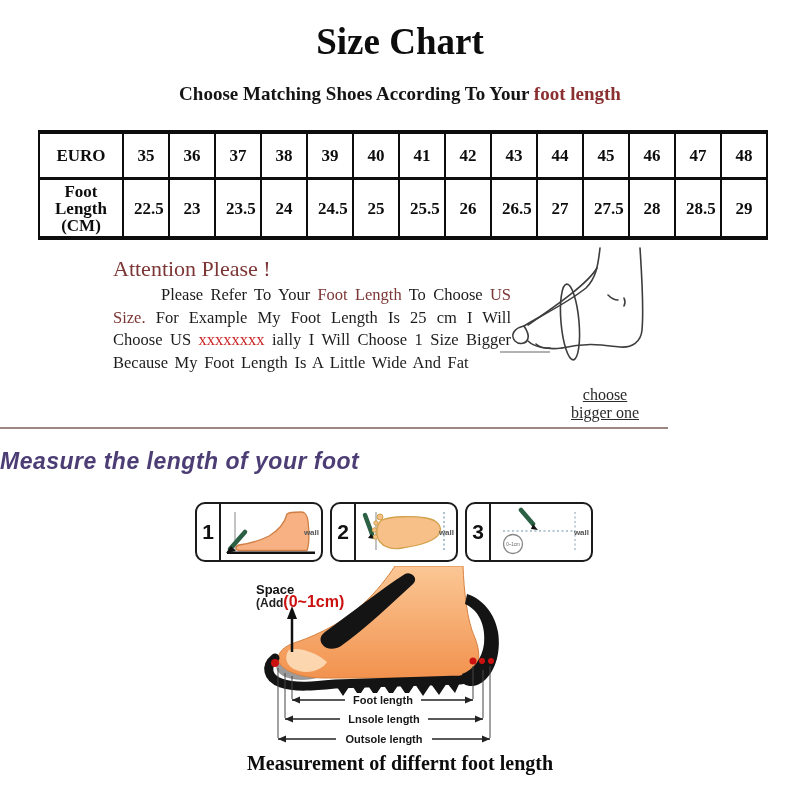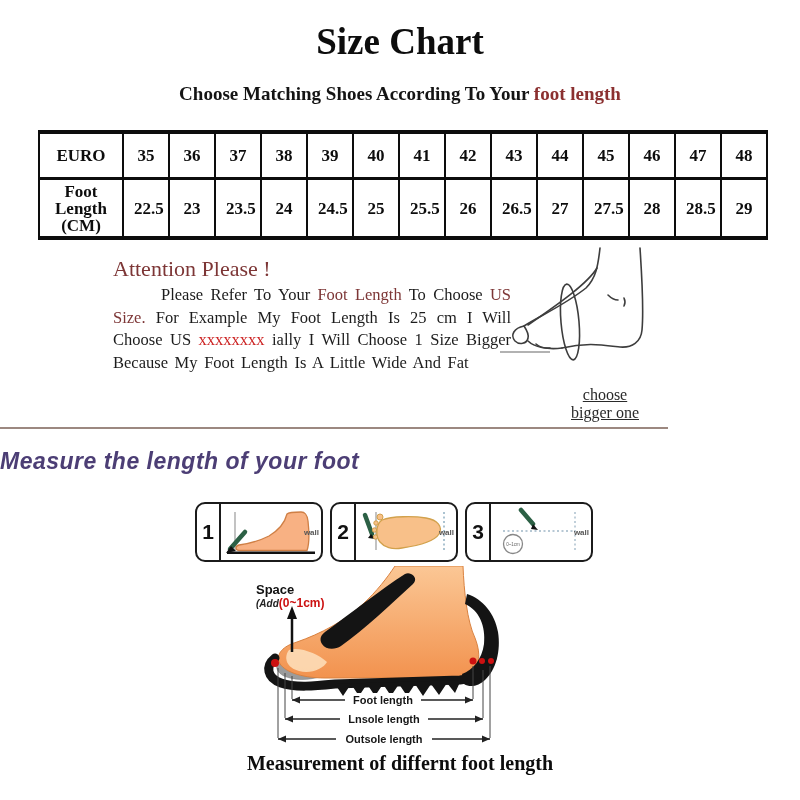--- a/index.html
+++ b/index.html
@@ -63,22 +63,22 @@
     position:absolute;right:2px;top:50%;transform:translateY(-50%);
     font-family:"Liberation Sans",sans-serif;font-weight:bold;font-size:8px;color:#555;
   }
   
   #shoe-diagram{position:absolute;left:245px;top:566px;}
   #space-label{
     position:absolute;left:256px;top:584px;font-family:"Liberation Sans",sans-serif;
     line-height:12px;white-space:nowrap;
   }
   #space-label .w1{display:block;font-weight:bold;font-size:13px;color:#111;}
-  #space-label .add{font-weight:bold;font-size:10px;color:#222;font-style:italic;}
-  #space-label .rng{font-weight:bold;font-size:12px;color:#cc1111;}
+  #space-label .add{font-weight:bold;font-size:12px;color:#222;}
+  #space-label .rng{font-weight:bold;font-size:16px;color:#cc1111;}
   
   #caption{
     position:absolute;top:752px;left:0;width:800px;text-align:center;
     font-weight:bold;font-size:20px;color:#0d0d0d;
   }
   .dim-label{font-family:"Liberation Sans",sans-serif;font-weight:bold;font-size:11px;fill:#161616;}
 </style>
 </head>
 <body>
 

